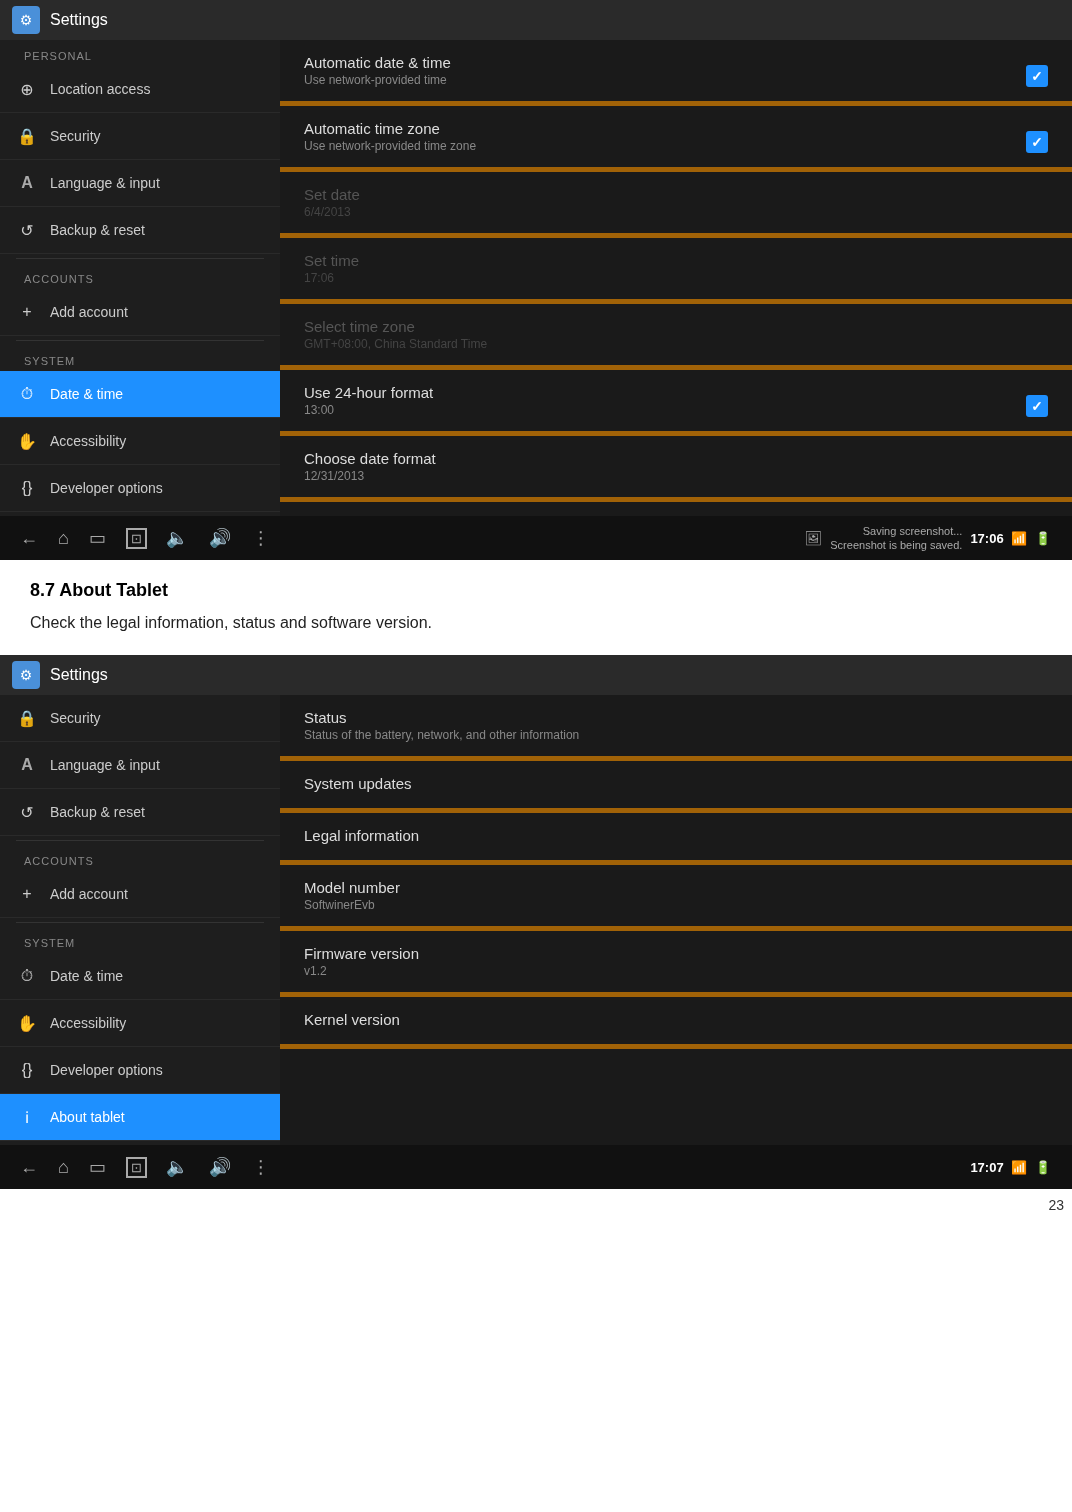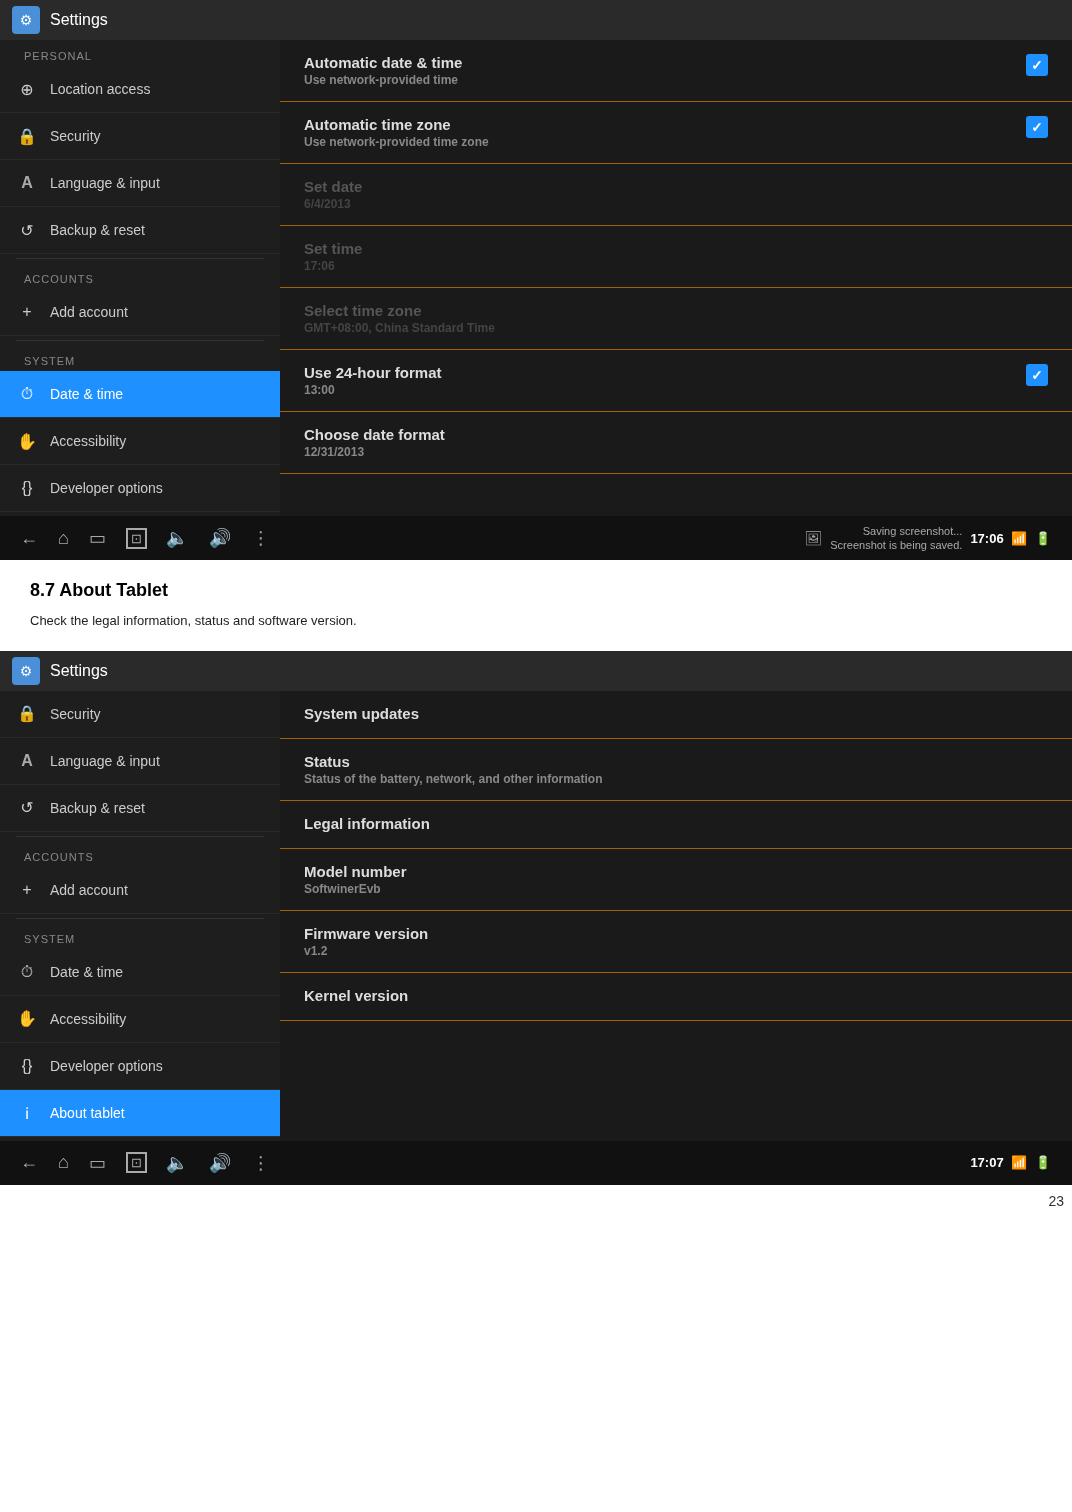--- a/index.html
+++ b/index.html
@@ -89,26 +89,25 @@
     }
 
     
     .main-content {
       flex: 1;
       background: #1a1a1a;
       padding: 0;
     }
     .setting-item {
       padding: 14px 24px;
-      border-bottom: 1px solid #a16207;
-      display: flex;
-      align-items: flex-start;
+      border-bottom: 5px solid #a16207;
+      display: flex;
+      align-items: flex-end;
       justify-content: space-between;
       cursor: pointer;
-      font-weight: bold;
     }
     .setting-item-text {}
     .setting-item-title {
       color: #ddd;
       font-size: 15px;
       margin-bottom: 2px;
     }
     .setting-item-title.disabled {
       color: #555;
     }
@@ -182,21 +181,21 @@
       padding: 20px 30px;
       background: #ffffff;
     }
     .section-heading {
       font-size: 18px;
       font-weight: bold;
       margin-bottom: 10px;
       color: #000;
     }
     .section-paragraph {
-      font-size: 13px;
+      font-size: 16px;
       color: #222;
       line-height: 1.5;
     }
 
     
     .page-number {
       text-align: right;
       font-size: 14px;
       color: #333;
       padding: 8px;
@@ -390,27 +389,27 @@
       </div>
       <div class="sidebar-item active">
         <span class="sidebar-icon">ℹ</span>
         <span>About tablet</span>
       </div>
     </div>
 
     <div class="main-content">
       <div class="setting-item">
         <div class="setting-item-text">
-          <div class="setting-item-title">System updates</div>
-        </div>
-      </div>
-      <div class="setting-item">
-        <div class="setting-item-text">
           <div class="setting-item-title">Status</div>
           <div class="setting-item-subtitle">Status of the battery, network, and other information</div>
+        </div>
+      </div>
+      <div class="setting-item">
+        <div class="setting-item-text">
+          <div class="setting-item-title">System updates</div>
         </div>
       </div>
       <div class="setting-item">
         <div class="setting-item-text">
           <div class="setting-item-title">Legal information</div>
         </div>
       </div>
       <div class="setting-item">
         <div class="setting-item-text">
           <div class="setting-item-title">Model number</div>

